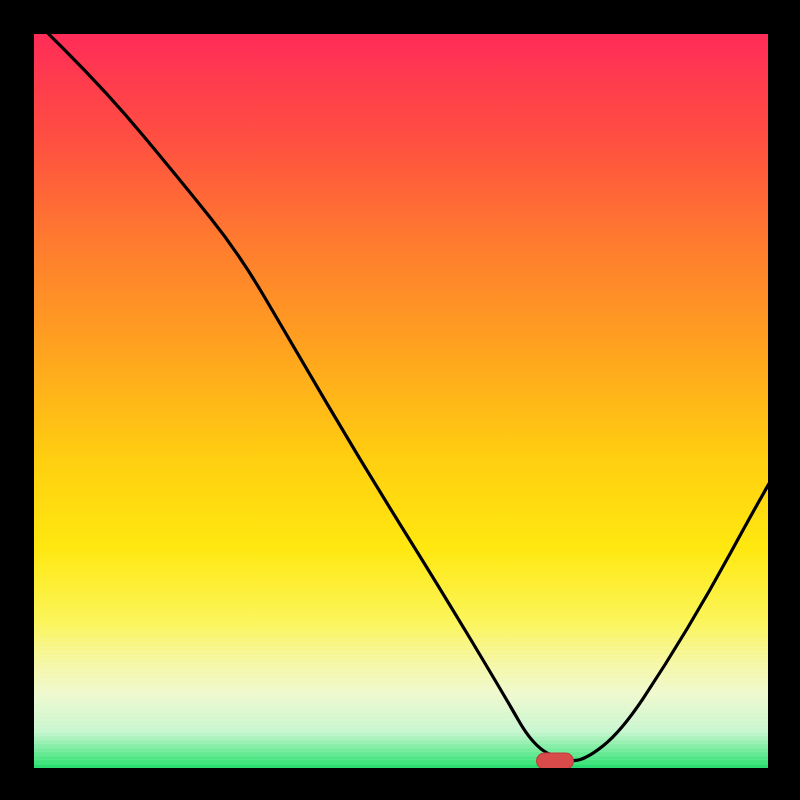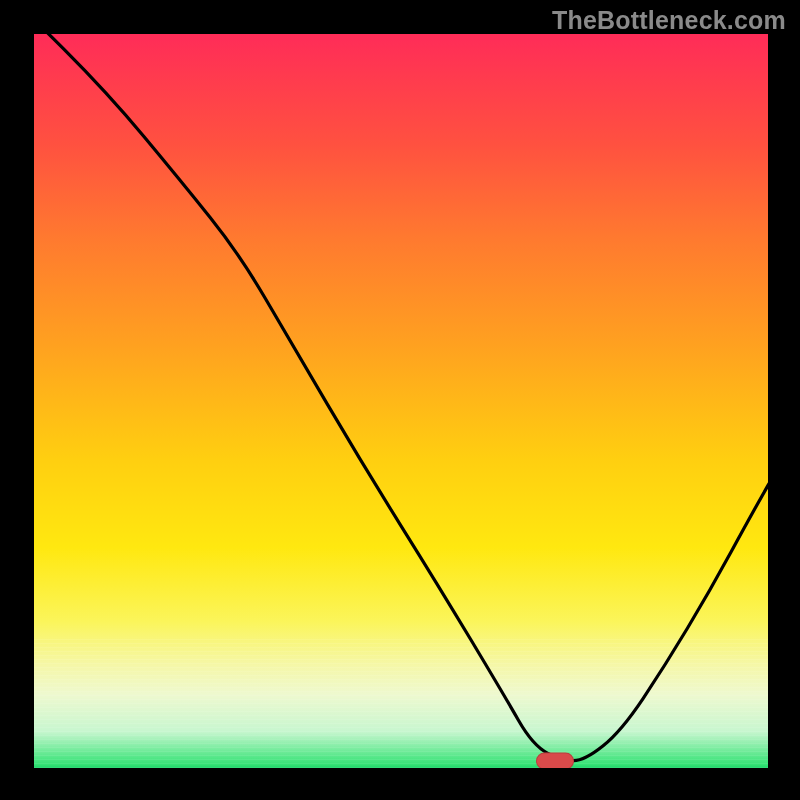--- a/index.html
+++ b/index.html
@@ -91,21 +91,20 @@
     background: #d94a4a;
     box-shadow: inset 0 0 0 1px rgba(0,0,0,0.15);
     transform: translate(-50%, -50%);
     z-index: 12;
   }
 </style>
 </head>
 <body>
 
 <div class="frame">
-  <div class="watermark">TheBottleneck.com</div>
 
   <div class="plot">
     <div class="gradient-full"></div>
     <div class="gradient-bottom-band"></div>
 
     <svg class="curve" viewBox="0 0 734 734" preserveAspectRatio="none">
       <path id="curve-path" fill="none" stroke="#000" stroke-width="3.2" stroke-linecap="round" stroke-linejoin="round" d="M -14.68 -29.360000000000014 Q -14.68 -29.360000000000014 29.360000000000003 14.680000000000007 Q 73.4 58.72000000000003 110.10000000000001 102.75999999999999 Q 146.8 146.79999999999995 176.16000000000003 183.5 Q 205.52 220.20000000000005 231.20999999999998 264.24 Q 256.9 308.28000000000003 293.6 370.67 Q 330.3 433.06 367 491.78 Q 403.70000000000005 550.5 436.73 605.55 Q 469.76 660.6 484.44000000000005 686.29 Q 499.12000000000006 711.98 513.8000000000001 719.3199999999999 Q 528.48 726.66 539.49 726.66 Q 550.5 726.66 568.85 711.98 Q 587.2 697.3 609.22 664.27 Q 631.24 631.24 653.26 594.54 Q 675.28 557.84 697.3 517.47 Q 719.3199999999999 477.1 734 451.41 T 748.6800000000001 425.72"></path>
     </svg>
 
     <div class="marker" id="marker" style="left: 521.14px; top: 726.66px;"></div>

